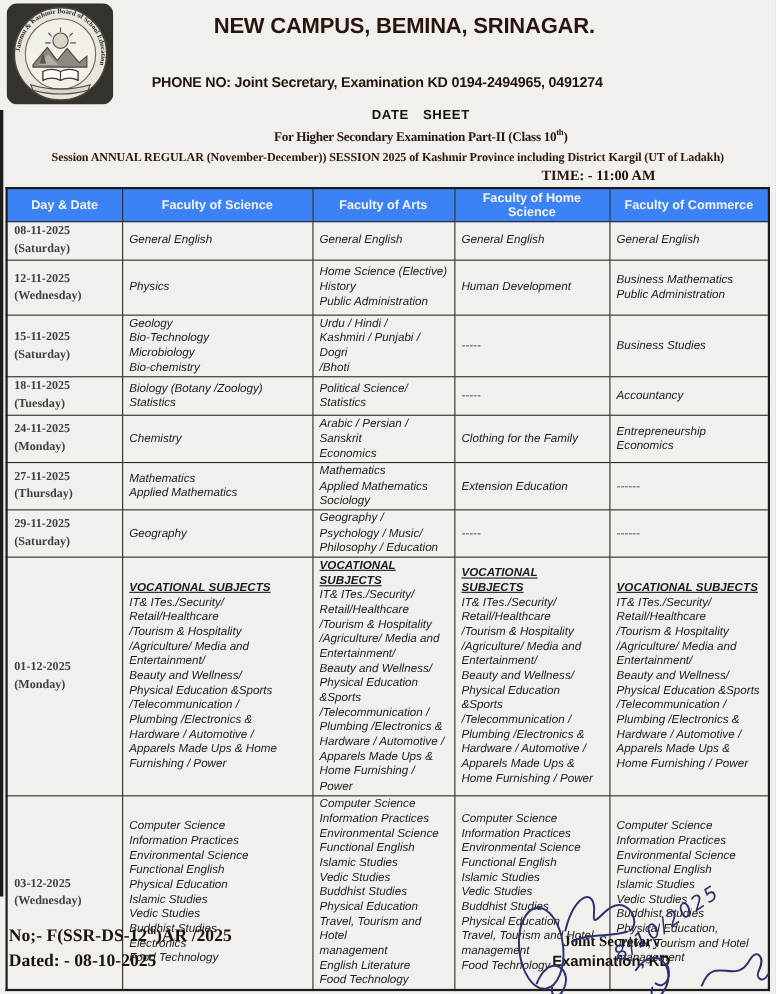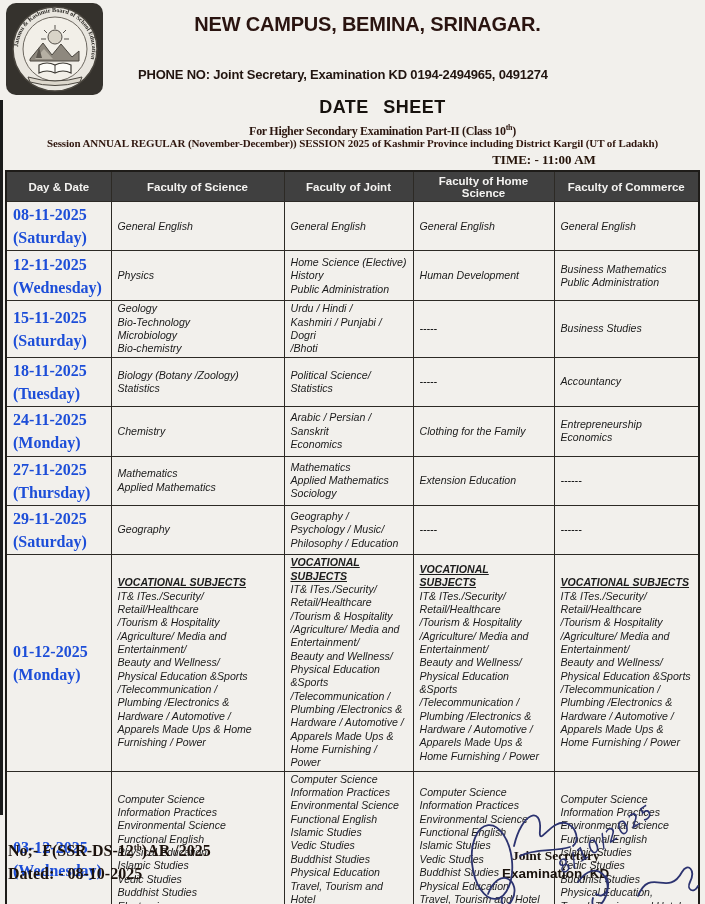--- a/index.html
+++ b/index.html
@@ -10,32 +10,32 @@
   
   .logo{position:absolute;left:6px;top:3px;width:97px;height:92px;}
 
   
   .org-block{position:absolute;left:100px;top:10px;width:535px;text-align:center;color:#2a1410;}
   .org-line1{font-size:16px;font-weight:bold;letter-spacing:-0.2px;}
   .org-line2{font-size:20px;font-weight:bold;margin-top:3px;letter-spacing:-0.2px;}
   .phone-line{position:absolute;left:138px;top:67px;font-size:13px;font-weight:bold;color:#221510;letter-spacing:-0.2px;}
 
   .title-block{position:absolute;left:60px;top:97px;width:645px;text-align:center;}
-  .sheet-title{font-size:18px;font-weight:bold;color:#17120e;word-spacing:9px;letter-spacing:0.5px;}
+  .sheet-title{font-size:12px;font-weight:bold;color:#17120e;word-spacing:9px;letter-spacing:0.5px;}
   .sheet-subtitle{font-family:"Liberation Serif",serif;font-size:12px;font-weight:bold;color:#2b160f;margin-top:5px;letter-spacing:-0.3px;}
   .sheet-subtitle sup{font-size:8px;}
   .session-line{position:absolute;left:8px;top:137px;width:689px;text-align:center;font-family:"Liberation Serif",serif;font-size:11px;font-weight:bold;color:#30170f;letter-spacing:-0.1px;}
   .time-line{position:absolute;left:458px;top:152px;width:172px;text-align:center;font-family:"Liberation Serif",serif;font-size:13px;font-weight:bold;color:#241208;border-bottom:1.5px solid #2a2a2a;padding-bottom:13px;}
 
   
   table.datesheet{position:absolute;left:5px;top:170px;width:693px;border-collapse:collapse;table-layout:fixed;}
   table.datesheet td,table.datesheet th{border:1px solid #2d2a25;padding:1px 6px;vertical-align:middle;}
   table.datesheet{border:2px solid #1e1c19;}
-  thead th{background:#404040;color:#f4f3f1;font-size:11.5px;font-weight:bold;height:27px;padding:2px 4px;border:1px solid #000;}
-  td.datecell{font-family:"Liberation Serif",serif;font-size:16px;font-weight:bold;color:#1d4ed8;line-height:1.45;}
+  thead th{background:#3b82f6;color:#f4f3f1;font-size:11.5px;font-weight:bold;height:27px;padding:2px 4px;border:1px solid #000;}
+  td.datecell{font-family:"Liberation Serif",serif;font-size:11px;font-weight:bold;color:#404040;line-height:1.45;}
   td.subj{font-size:10.6px;color:#1b1b1b;line-height:1.26;white-space:pre-line;font-style:italic;}
   .voc-head{font-weight:bold;text-decoration:underline;font-size:10.6px;color:#1b1b1b;}
 
   
   .footer-ref{position:absolute;left:8px;top:839px;font-family:"Liberation Serif",serif;font-size:16px;font-weight:bold;color:#1c120c;line-height:1.45;}
   .footer-ref sup{font-size:9px;}
   .sign-title{position:absolute;left:512px;top:848px;font-family:"Liberation Serif",serif;font-size:13.5px;font-weight:bold;color:#1a120c;}
   .sign-title2{position:absolute;left:502px;top:866px;font-family:Liberation Sans, sans-serif;font-size:13.5px;font-weight:bold;color:#1a120c;}
   .sig-svg{position:absolute;left:430px;top:790px;width:275px;height:114px;pointer-events:none;}
   .sig-svg path,.sig-svg ellipse{fill:none;stroke:#2c3370;stroke-width:1.8;stroke-linecap:round;}
@@ -97,21 +97,21 @@
         <col style="width:105px">
         <col style="width:173px">
         <col style="width:129px">
         <col style="width:141px">
         <col style="width:145px">
       </colgroup>
     <thead>
       <tr>
         <th>Day &amp; Date</th>
         <th>Faculty of Science</th>
-        <th>Faculty of Joint</th>
+        <th>Faculty of Arts</th>
         <th>Faculty of Home Science</th>
         <th>Faculty of Commerce</th>
       </tr>
     </thead>
     <tbody>
       <tr style="height:35px">
         <td class="datecell">
             <span style="display:block">08-11-2025</span>
             <span style="display:block">(Saturday)</span>
           </td>

